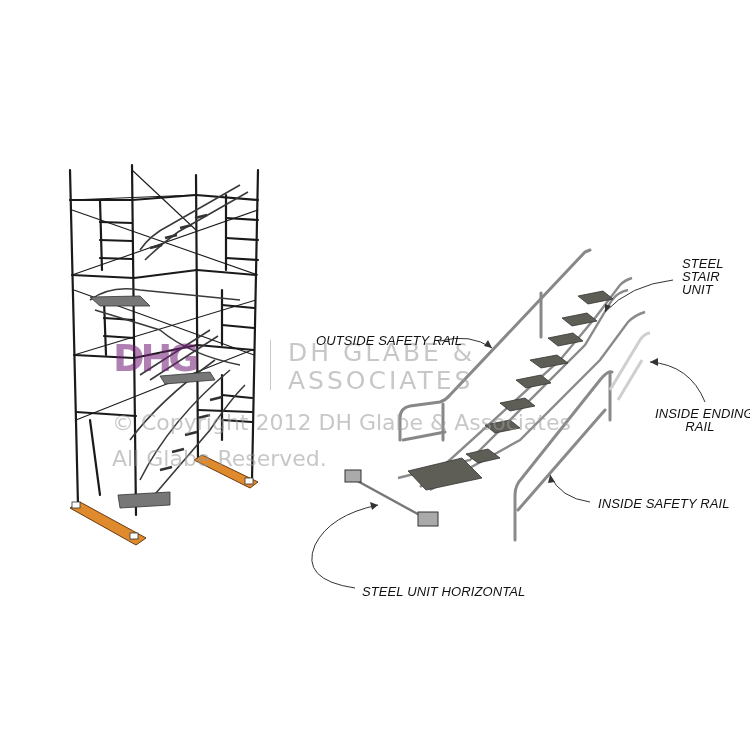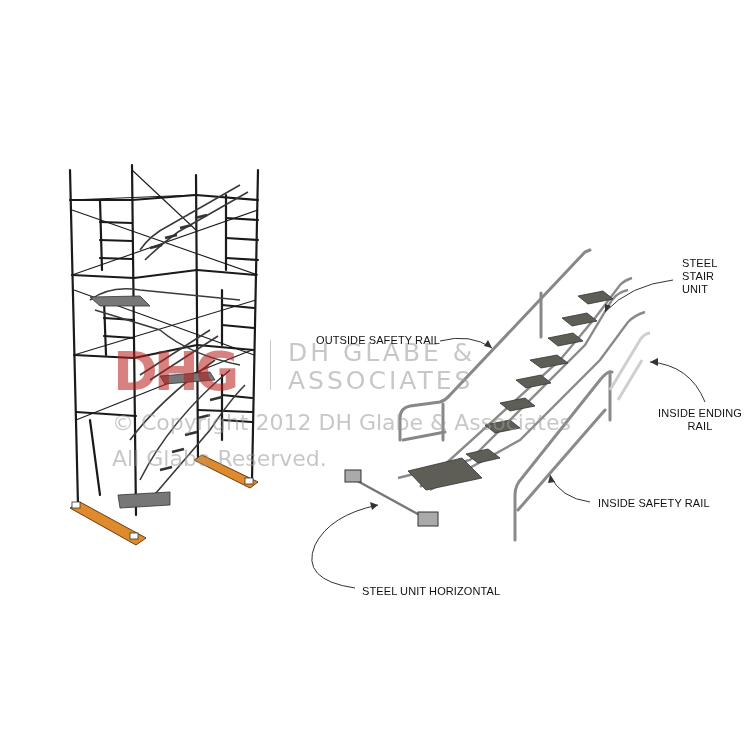--- a/index.html
+++ b/index.html
@@ -1,21 +1,21 @@
 <!DOCTYPE html>
 <html><head>
 <meta charset="utf-8">
 <style>
   html, body { margin:0; padding:0; background:#ffffff; }
   body { width:750px; height:750px; position:relative; overflow:hidden; font-family:"Liberation Sans", sans-serif; }
   .canvas { position:absolute; left:0; top:0; width:750px; height:750px; }
-  .label { position:absolute; font-family:"Liberation Sans", sans-serif; font-size:11px; color:#111; letter-spacing:0.1px; line-height:13px; white-space:nowrap; }
+  .label { position:absolute; font-family:"Liberation Sans", sans-serif; font-size:13px; color:#111; letter-spacing:0.1px; line-height:13px; white-space:nowrap;font-style:italic; }
   .label.center { text-align:center; }
   .wm { position:absolute; color:#9a9a9a; opacity:0.55; white-space:nowrap; font-family:"DejaVu Sans", sans-serif; }
-  .wm-logo { position:absolute; left:113px; top:348px; font-family:"DejaVu Sans", sans-serif; font-weight:bold; font-size:54px; color:#b91c1c; opacity:0.55; letter-spacing:-4px; line-height:48px; }
+  .wm-logo { position:absolute; left:113px; top:334px; font-family:"DejaVu Sans", sans-serif; font-weight:bold; font-size:38px; color:#701a75; opacity:0.55; letter-spacing:-4px; line-height:48px; }
   .wm-sep { position:absolute; left:270px; top:340px; width:1px; height:50px; background:#b0b0b0; opacity:0.7; }
 </style>
 </head>
 <body>
 
 <div class="canvas">
 
   <svg width="750" height="750" style="position:absolute;left:0;top:0" viewBox="0 0 750 750">
     <g stroke="#1a1a1a" stroke-width="2.2" fill="none" stroke-linecap="round">
 

